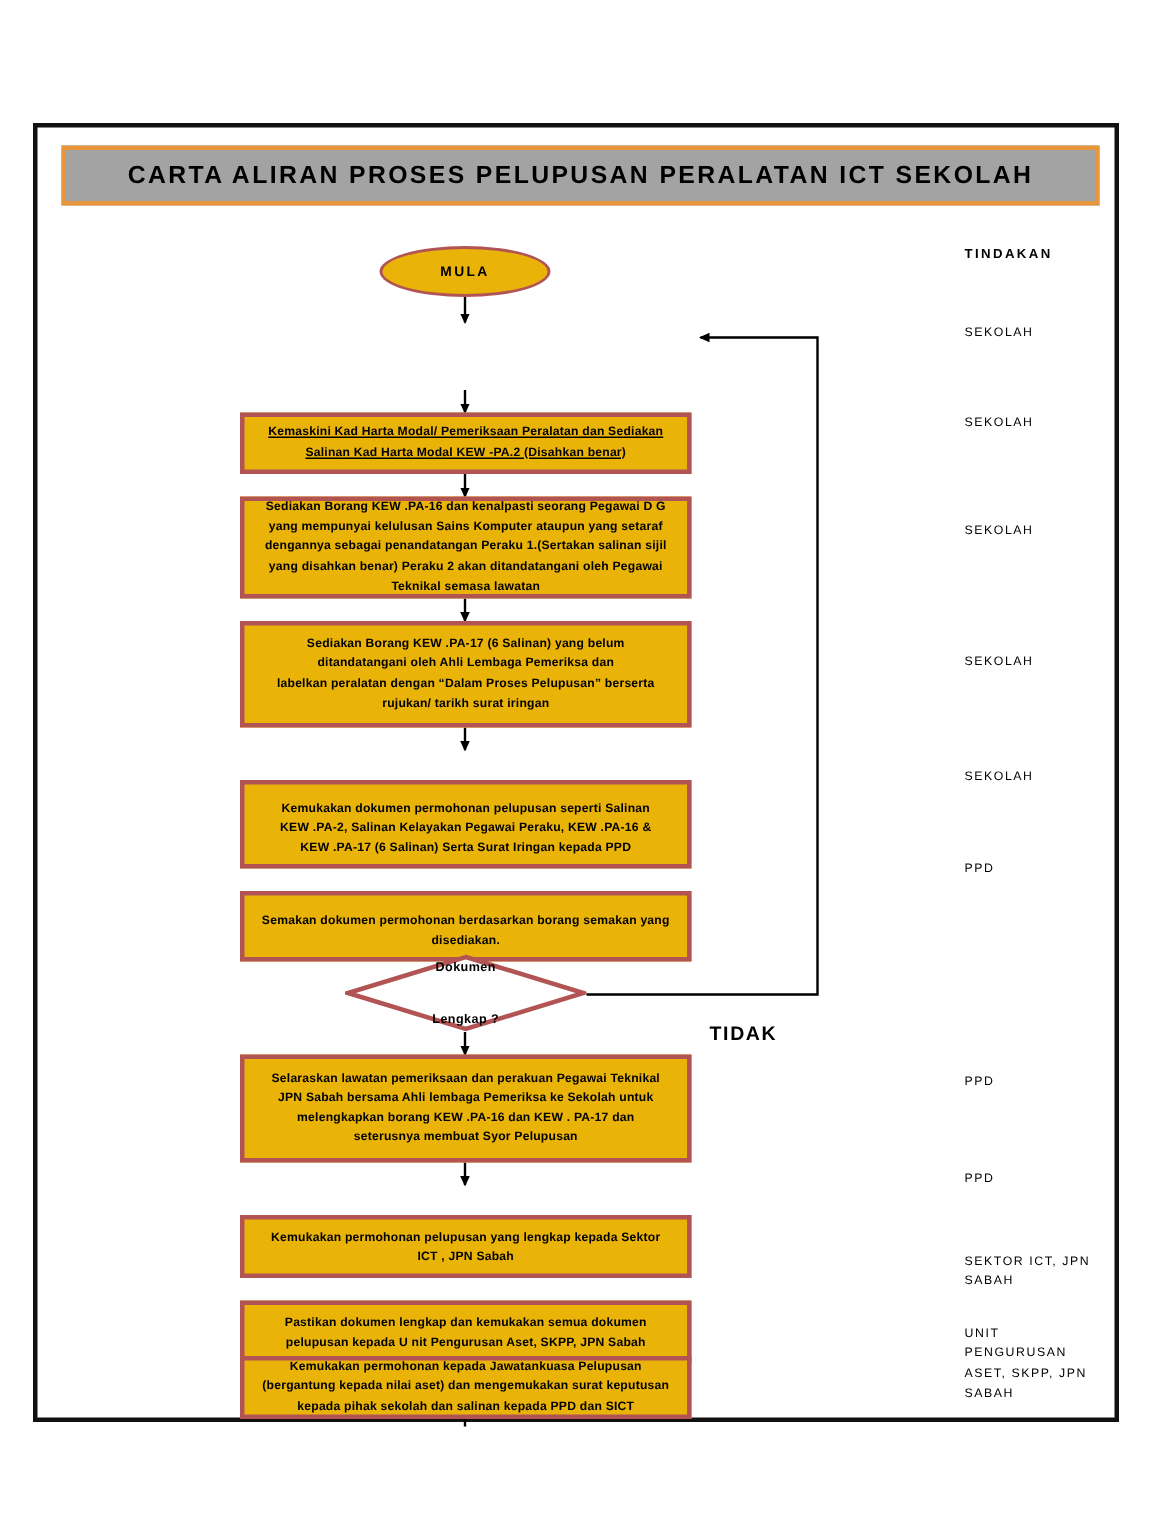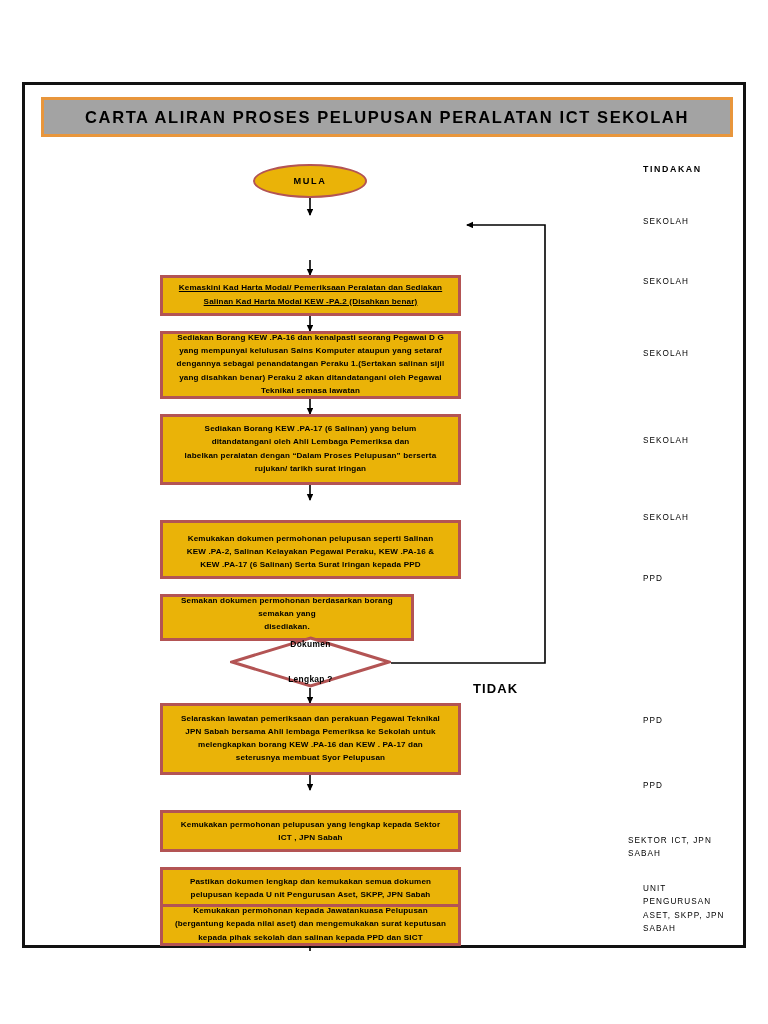--- a/index.html
+++ b/index.html
@@ -233,21 +233,21 @@
 labelkan peralatan dengan “Dalam Proses Pelupusan” berserta
 rujukan/ tarikh surat iringan</div>
     </div>
 
     <div class="node proc-box top-aligned" style="left:135px; top:415px; width:301px; height:59px;">
       <div class="proc-text">Kemukakan dokumen permohonan pelupusan seperti  Salinan
 KEW .PA-2, Salinan Kelayakan Pegawai Peraku, KEW .PA-16 &amp;
 KEW .PA-17 (6 Salinan) Serta Surat Iringan kepada PPD</div>
     </div>
 
-    <div class="node proc-box top-aligned" style="left:135px; top:489px; width:254px; height:47px;">
+    <div class="node proc-box top-aligned" style="left:135px; top:489px; width:301px; height:47px;">
       <div class="proc-text">Semakan dokumen permohonan berdasarkan borang semakan yang
 disediakan.</div>
     </div>
 
     <div class="node" id="node-decision" style="left:205px; top:551px; width:161px; height:52px;">
       <svg width="161" height="52" viewBox="0 0 161 52" xmlns="http://www.w3.org/2000/svg">
         <polygon points="80.5,2 159,26 80.5,50 2,26" fill="#ffffff" stroke="#b35454" stroke-width="3"></polygon>
       </svg>
       <div id="decision-label">Dokumen
 
@@ -283,21 +283,21 @@
     <div id="action-header" style="left:618px; top:79px;">TINDAKAN</div>
 
     <div class="action-label" style="left:618px; top:130px;">SEKOLAH</div>
     <div class="action-label" style="left:618px; top:190px;">SEKOLAH</div>
     <div class="action-label" style="left:618px; top:262px;">SEKOLAH</div>
     <div class="action-label" style="left:618px; top:349px;">SEKOLAH</div>
     <div class="action-label" style="left:618px; top:426px;">SEKOLAH</div>
     <div class="action-label" style="left:618px; top:487px;">PPD</div>
     <div class="action-label" style="left:618px; top:629px;">PPD</div>
     <div class="action-label" style="left:618px; top:694px;">PPD</div>
-    <div class="action-label" style="left:603px; top:749px;">SEKTOR ICT, JPN
+    <div class="action-label" style="left:618px; top:749px;">SEKTOR ICT, JPN
 SABAH</div>
     <div class="action-label" style="left:618px; top:797px;">UNIT
 PENGURUSAN
 ASET, SKPP, JPN
 SABAH</div>
 
   </div>
 </div>
 
 </body></html>

